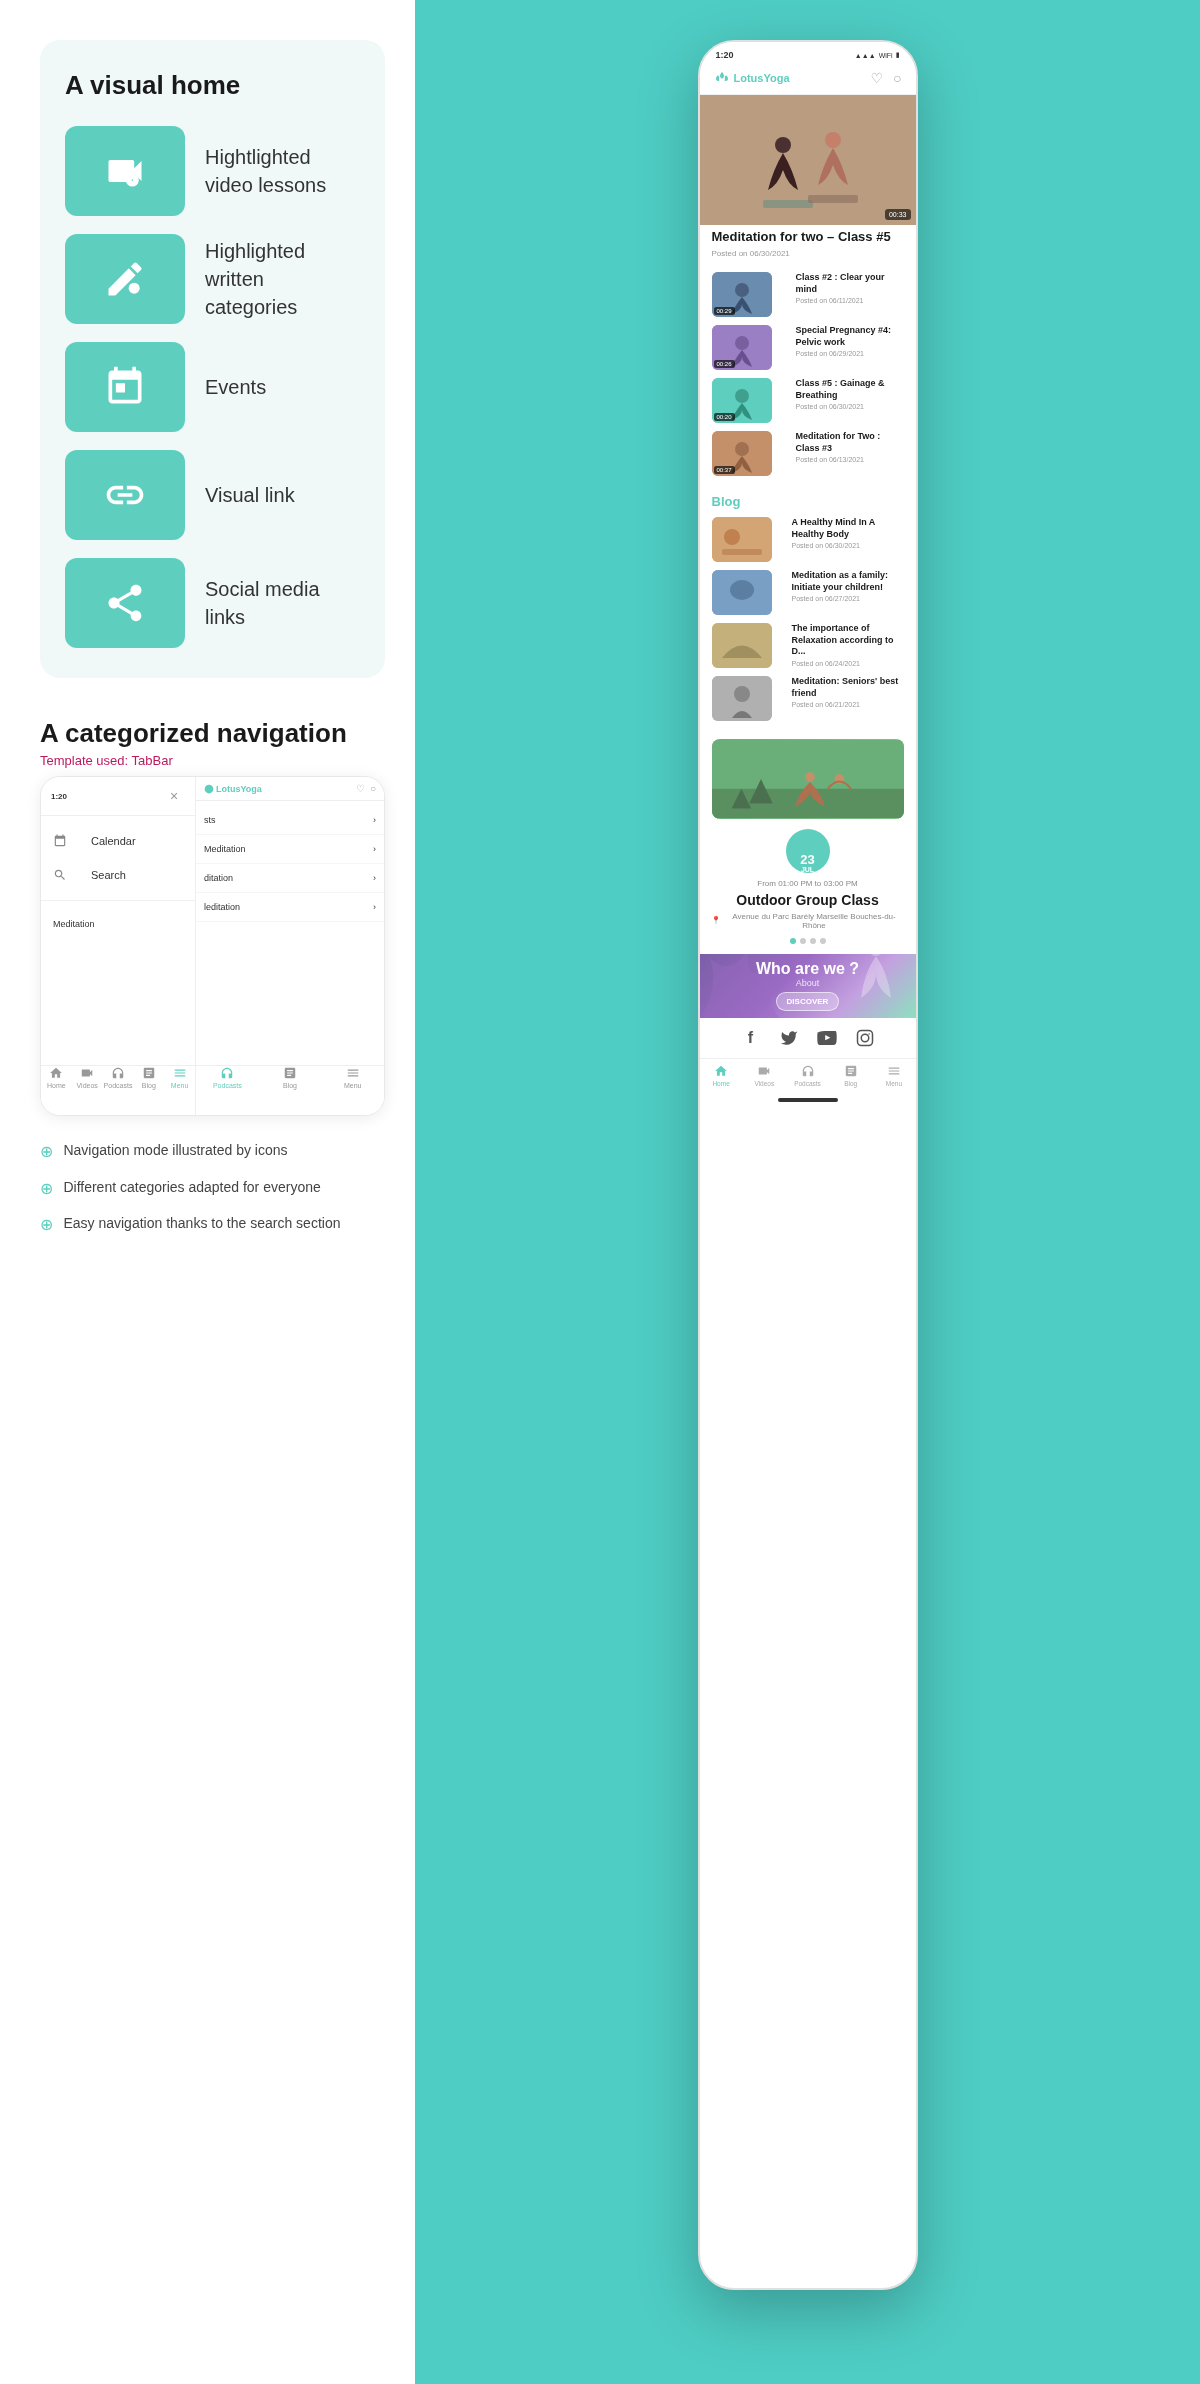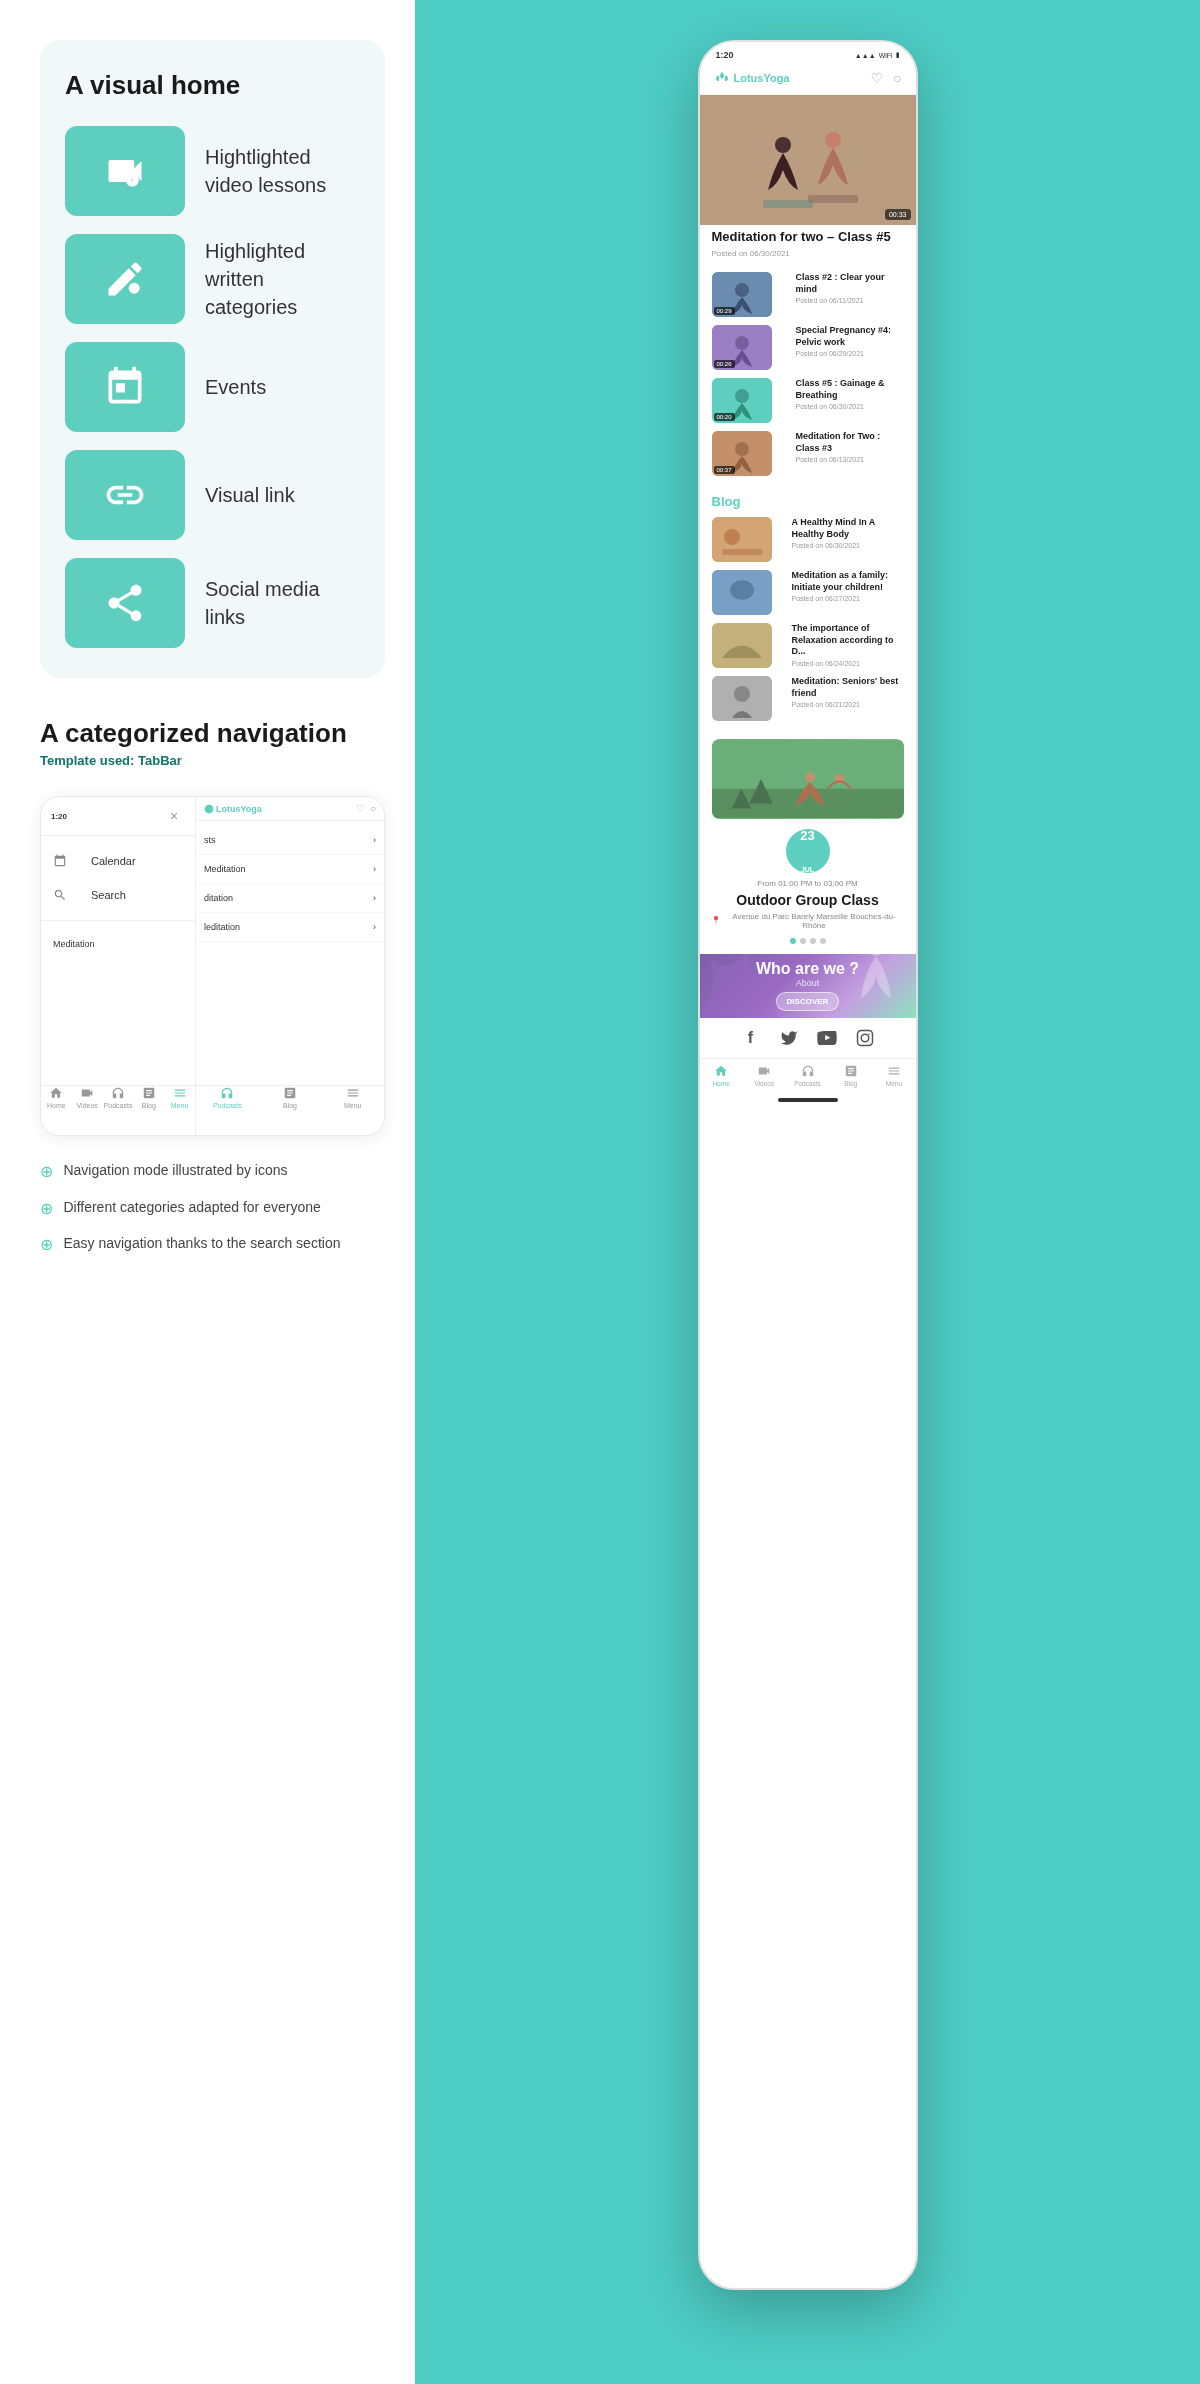--- a/index.html
+++ b/index.html
@@ -73,23 +73,23 @@
       font-weight: 500;
     }
 
     
     .section-nav {
       margin-bottom: 20px;
     }
 
     .section-subtitle {
       font-size: 13px;
-      color: #0f766e;
-      margin-bottom: 28px;
-      font-weight: 700;
+      color: #be185d;
+      margin-bottom: 8px;
+      font-weight: 400;
     }
 
     .phone-mockup-small {
       width: 345px;
       height: 340px;
       background: #fff;
       border-radius: 20px;
       border: 1px solid #e8e8e8;
       overflow: hidden;
       box-shadow: 0 2px 15px rgba(0,0,0,0.08);
@@ -444,23 +444,22 @@
     }
 
     .event-date-badge {
       width: 44px;
       height: 44px;
       background: #5ecfbe;
       border-radius: 50%;
       display: flex;
       flex-direction: column;
       align-items: center;
-      justify-content: space-between;
+      justify-content: flex-end;
       margin: 0 auto 6px;
-      gap: 8px;
     }
 
     .event-day {
       font-size: 13px;
       font-weight: 800;
       color: #fff;
       line-height: 1;
     }
 
     .event-month {

